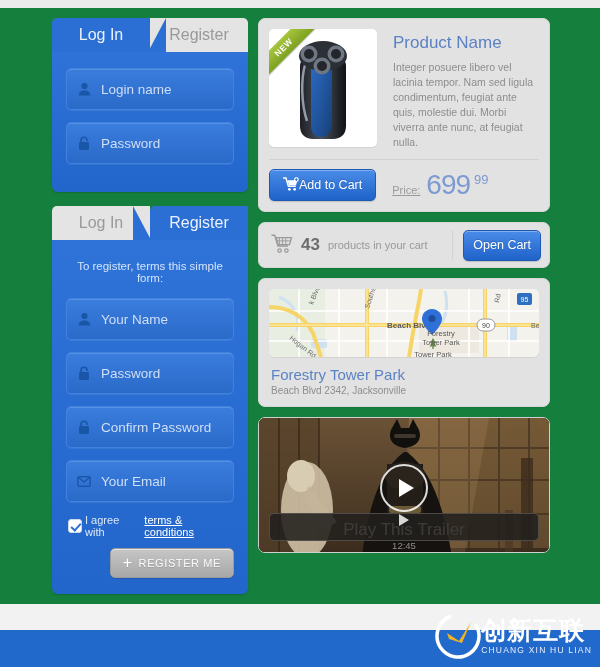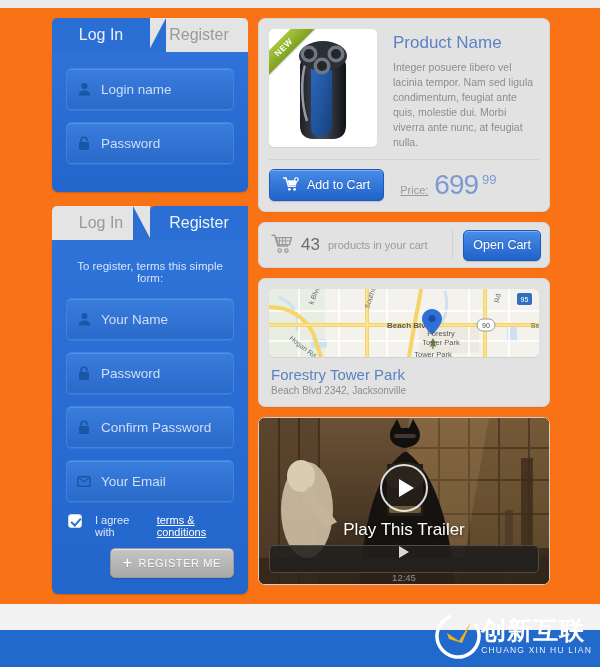--- a/index.html
+++ b/index.html
@@ -5,21 +5,21 @@
   * { box-sizing: border-box; margin: 0; padding: 0; }
   html, body {
     width: 600px; height: 667px;
     font-family: "Liberation Sans", sans-serif;
     background: #f2f2f2;
     overflow: hidden;
   }
   .page {
     position: relative;
     width: 600px; height: 667px;
-    background: #f97316;
+    background: #15803d;
   }
   .top-strip {
     position: absolute; left: 0; top: 0; width: 600px; height: 8px;
     background: #ebebeb;
   }
 
   
   .left-col {
     position: absolute; left: 52px; top: 18px; width: 196px;
   }
@@ -118,21 +118,21 @@
     text-shadow: 0 1px 0 rgba(0,0,0,.12);
   }
   .btn-grey .chk { font-size: 14px; color: #fff; }
 
   
   .reg-hint {
     color: #d4e4fa; font-size: 11.5px; text-align: center;
     margin: 6px 0 14px 0;
   }
   .terms-row {
-    display: flex; align-items: flex-start; gap: 13px;
+    display: flex; align-items: center; gap: 3px;
     margin: 2px 0 10px 2px;
   }
   .cbox {
     width: 14px; height: 14px; border-radius: 3px;
     background: #fff; position: relative; flex: 0 0 14px;
     cursor: pointer;
     border: 1px solid #cfd8e6;
   }
   .cbox::after {
     content: "";
@@ -188,54 +188,54 @@
   .prod-sep { border-top: 1px solid #d2d2d2; margin: 9px 0 0 0; }
   .product-bottom {
     display: flex; align-items: center; margin-top: 9px; gap: 16px;
   }
   .btn-blue {
     background: linear-gradient(180deg, #4a8ce8 0%, #1f62c9 100%);
     border: 1px solid #1e5ab4;
     border-radius: 5px;
     color: #fff; font-size: 12.5px;
     height: 32px; padding: 0 13px;
-    display: inline-flex; align-items: center; gap: 8px;
+    display: inline-flex; align-items: center; 
     cursor: pointer;
     box-shadow: inset 0 1px 0 rgba(255,255,255,.3), 0 1px 1px rgba(0,0,0,.15);
     text-shadow: 0 -1px 0 rgba(0,0,0,.18);
   }
   .price-wrap { display: flex; align-items: baseline; gap: 6px; }
   .price-lbl { color: #9a9a9a; font-size: 11px; text-decoration: underline; }
   .price-main { color: #7d9ad1; font-size: 28px; letter-spacing: -1px; }
   .price-cents { color: #7d9ad1; font-size: 13px; position: relative; top: -10px; left: -2px; }
 
   
   .cartbar {
     height: 46px; display: flex; align-items: center;
     padding: 0 8px 0 12px; margin-bottom: 10px;
   }
   .cart-left { display: flex; align-items: center; gap: 8px; flex: 1; }
-  .cart-count { color: #6d6d6d; font-size: 17px; font-weight: normal; }
+  .cart-count { color: #6d6d6d; font-size: 17px; font-weight: bold; }
   .cart-txt { color: #999; font-size: 11px; }
   .cart-div { width:1px; height: 30px; background: #d2d2d2; margin-right: 10px; }
   .btn-blue.opencart { height: 31px; padding: 0 9px; font-size: 12.5px; }
 
   
   .mapcard { padding: 10px; margin-bottom: 10px; }
   .map-frame {
     height: 68px; border-radius: 6px; overflow: hidden;
     background: #f3f0e8; position: relative;
     box-shadow: 0 1px 1px rgba(0,0,0,.07);
   }
   .map-title { color: #5b82c4; font-size: 15px; margin: 9px 0 2px 2px; }
   .map-addr { color: #8d8d8d; font-size: 10px; margin-left: 2px; }
 
   
   .videocard {
-    position: relative; height: 168px; border-radius: 7px; overflow: hidden;
+    position: relative; height: 136px; border-radius: 7px; overflow: hidden;
     background: #3a2a1c;
     border: 1px solid #cfcfcf;
   }
   .vid-scene { position: absolute; inset: 0; }
   .play-circle {
     position: absolute; left: 50%; top: 46px; transform: translateX(-50%);
     width: 48px; height: 48px; border-radius: 50%;
     border: 2px solid rgba(255,255,255,.85);
     display: flex; align-items: center; justify-content: center;
     cursor: pointer;

